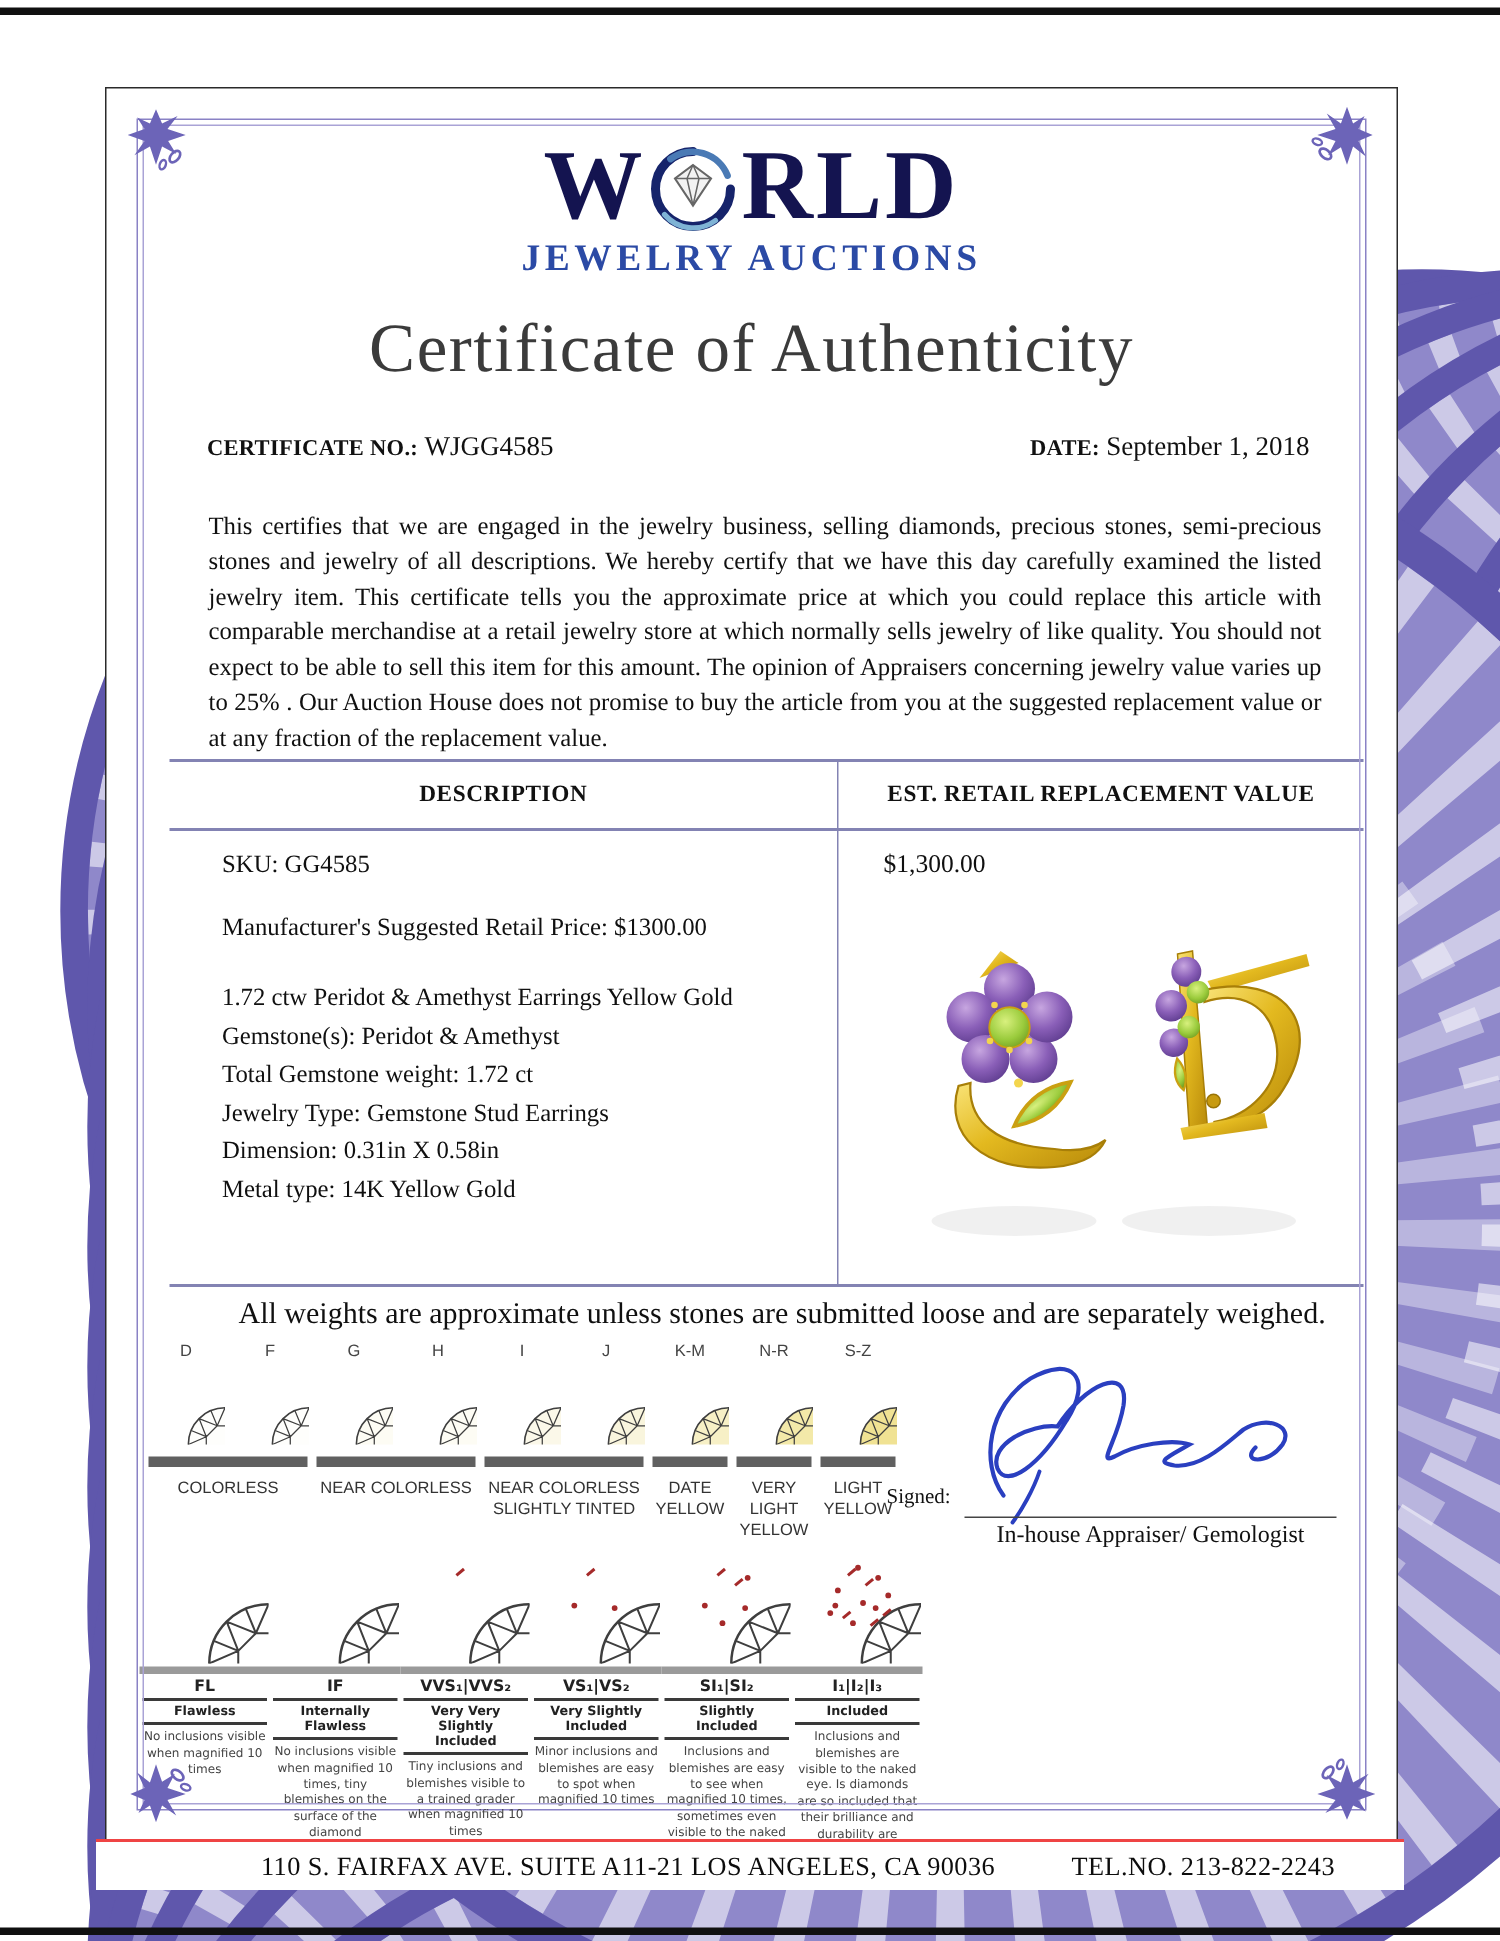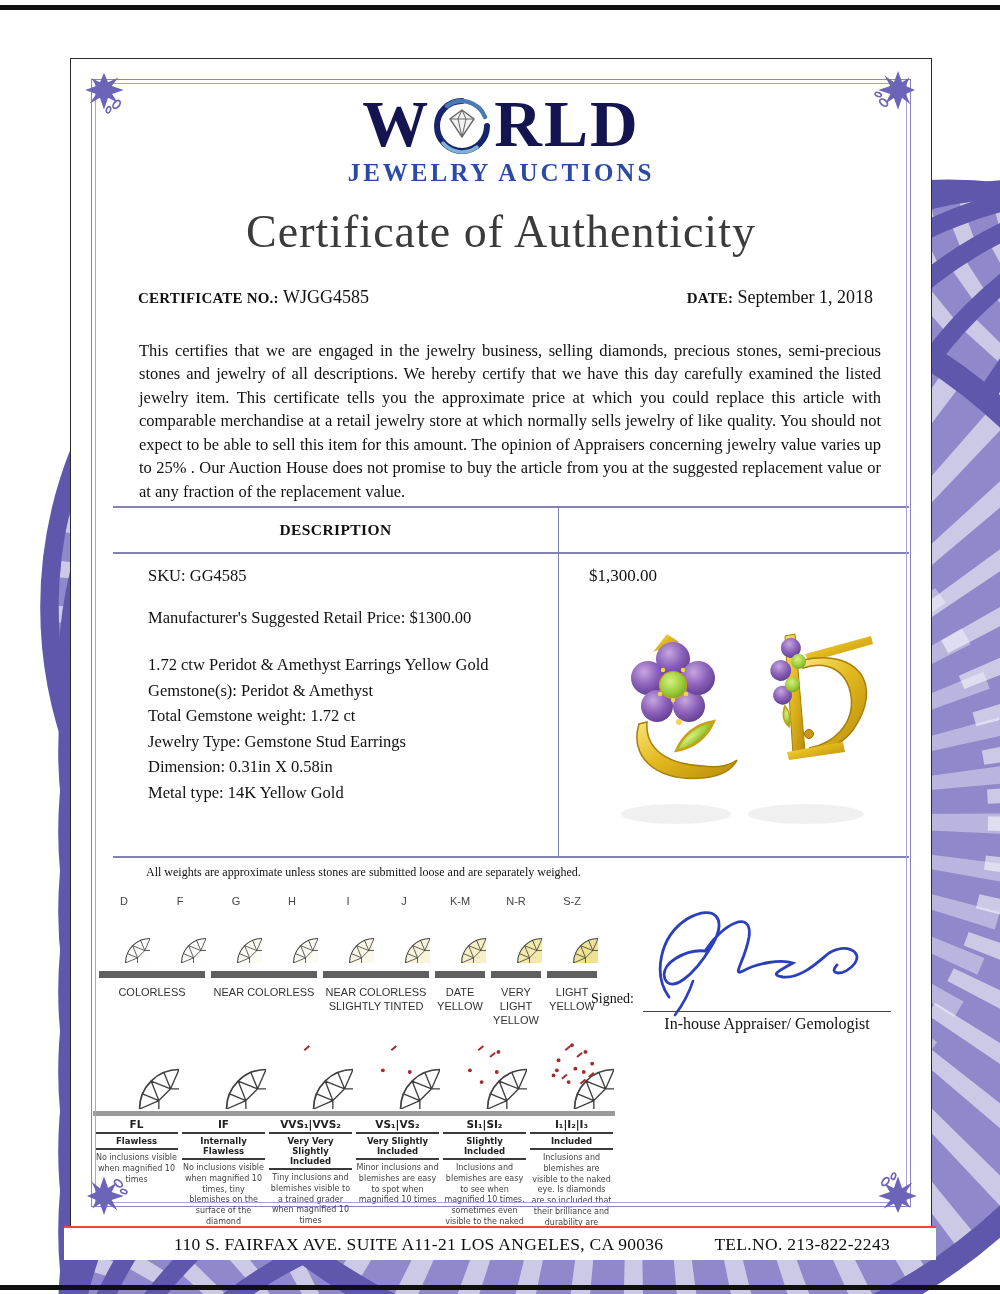--- a/index.html
+++ b/index.html
@@ -54,21 +54,21 @@
   .th-desc{left:0;width:445px;}
   .th-val{left:446px;right:0;}
   .cell-desc{position:absolute;left:35px;top:58px;width:395px;font-size:16.5px;color:#101010;}
   .sku{margin-bottom:22px;}
   .msrp{margin-bottom:24px;}
   .detail-line{line-height:1.55;}
   .cell-val{position:absolute;left:476px;top:58px;right:10px;font-size:17px;color:#101010;}
   #earrings{position:absolute;left:468px;top:90px;width:320px;height:240px;}
 
   
-  #note{position:absolute;top:806px;left:75px;font-size:12px;color:#101010;}
+  #note{position:absolute;top:806px;left:88px;font-size:20px;color:#101010;}
 
   
   #color-chart{position:absolute;left:25px;top:836px;width:504px;}
   .cc-cols{display:flex;}
   .cc-col{width:56px;text-align:center;}
   .cc-grade{font-family:"Liberation Sans",sans-serif;font-size:11px;color:#444;margin-bottom:4px;}
   .cc-col svg{width:52px;height:52px;display:block;margin:0 auto;}
   .cc-bars{display:flex;margin-top:8px;}
   .cc-bar{height:7px;background:#606060;margin:0 3px;}
   .w2{width:106px;} .w1{width:50px;}
@@ -260,20 +260,21 @@
       <span class="val">September 1, 2018</span>
     </span>
   </div>
 
   <div id="body-par">This certifies that we are engaged in the jewelry business, selling diamonds, precious stones, semi-precious stones and jewelry of all descriptions.  We hereby certify that we have this day carefully examined the listed jewelry item.  This certificate tells you the approximate price at which you could replace this article with comparable merchandise at a retail jewelry store at which normally sells jewelry of like quality.  You should not expect to be able to sell this item for this amount.  The opinion of Appraisers concerning jewelry value varies up to 25% .   Our Auction House does not promise to buy the article from you at the suggested replacement value or at any fraction of the replacement value.</div>
 
   <div id="val-table">
     <div class="vline"></div>
     <div class="hline"></div>
     <div class="th th-desc">DESCRIPTION</div>
+    <div class="th th-val">EST. RETAIL REPLACEMENT VALUE</div>
 
     <div class="cell-desc">
       <div class="sku">SKU: GG4585</div>
       <div class="msrp">Manufacturer's Suggested Retail Price: $1300.00</div>
       <div class="detail-line">1.72 ctw Peridot &amp; Amethyst Earrings Yellow Gold</div>
       <div class="detail-line">Gemstone(s): Peridot &amp; Amethyst</div>
       <div class="detail-line">Total Gemstone weight: 1.72 ct</div>
       <div class="detail-line">Jewelry Type: Gemstone Stud Earrings</div>
       <div class="detail-line">Dimension: 0.31in X 0.58in</div>
       <div class="detail-line">Metal type: 14K Yellow Gold</div>

